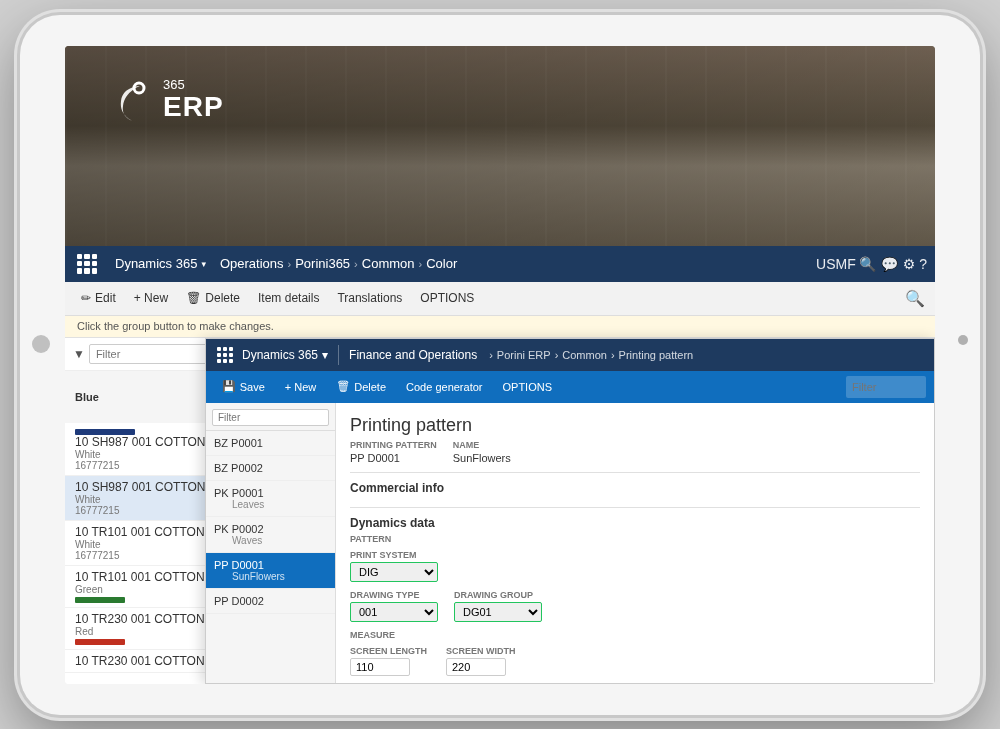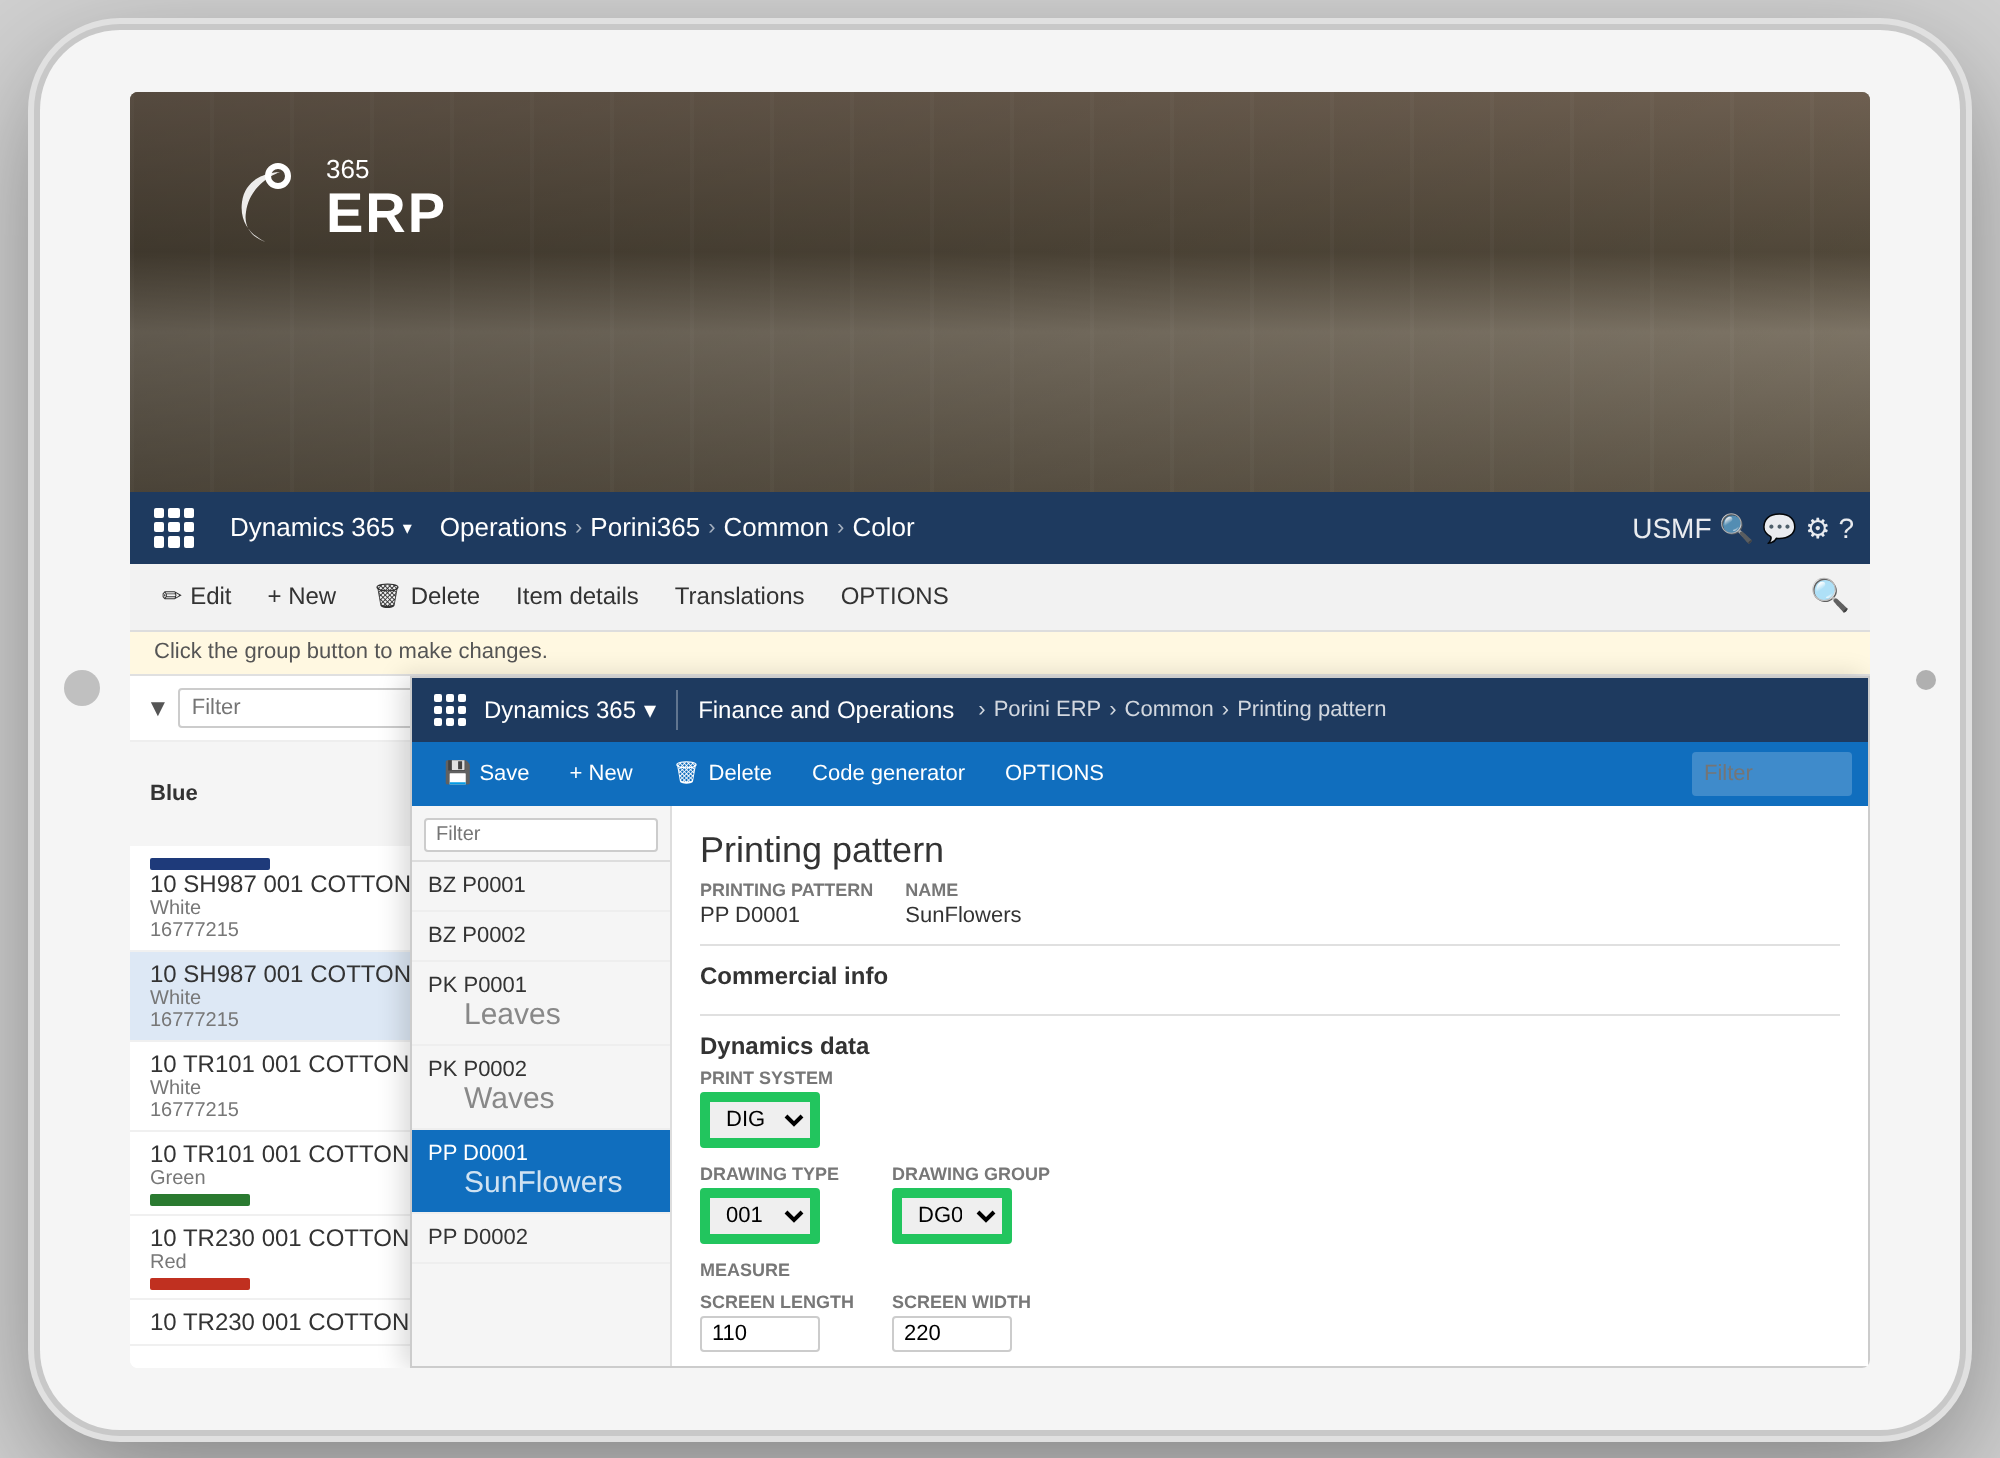--- a/index.html
+++ b/index.html
@@ -444,21 +444,21 @@
       color: #999;
     }
     .dialog-list-item {
       padding: 6px 8px;
       font-size: 11px;
       color: #333;
       border-bottom: 1px solid #eee;
       cursor: pointer;
     }
     .dialog-list-item.selected { background: #106EBE; color: white; }
-    .dialog-list-item .sub { font-size: 15px; color: #888; padding-left: 18px; }
+    .dialog-list-item .sub { font-size: 10px; color: #888; padding-left: 18px; }
     .dialog-list-item.selected .sub { color: rgba(255,255,255,0.8); }
 
     .dialog-detail {
       flex: 1;
       padding: 12px 14px;
       overflow-y: auto;
       background: #fff;
     }
     .dialog-detail-title {
       font-size: 18px;
@@ -496,25 +496,25 @@
       color: #333;
     }
     .dialog-field-input {
       border: 1px solid #ccc;
       border-radius: 2px;
       padding: 2px 5px;
       font-size: 11px;
       width: 60px;
     }
     .dialog-field-select {
-      border: 5px solid #22c55e;
+      border: 1px solid #22c55e;
       border-radius: 2px;
       padding: 2px 4px;
       font-size: 11px;
-      width: 60px;
+      width: 88px;
     }
     .toggle-switch {
       width: 36px;
       height: 18px;
       background: #ccc;
       border-radius: 9px;
       position: relative;
       cursor: pointer;
     }
     .toggle-knob {
@@ -802,20 +802,21 @@
               <div class="dialog-field">
                 <div class="dialog-field-label">Name</div>
                 <div class="dialog-field-value">SunFlowers</div>
               </div>
             </div>
 
             <div class="dialog-section-title">Commercial info</div>
 
             <div class="dialog-section-title">Dynamics data</div>
 
+            <div class="dialog-field-label" style="margin-bottom:6px;">PATTERN</div>
 
             <div class="dialog-form-row">
               <div class="dialog-field">
                 <div class="dialog-field-label">Print system</div>
                 <select class="dialog-field-select">
                   <option>DIG</option>
                 </select>
               </div>
             </div>
 

